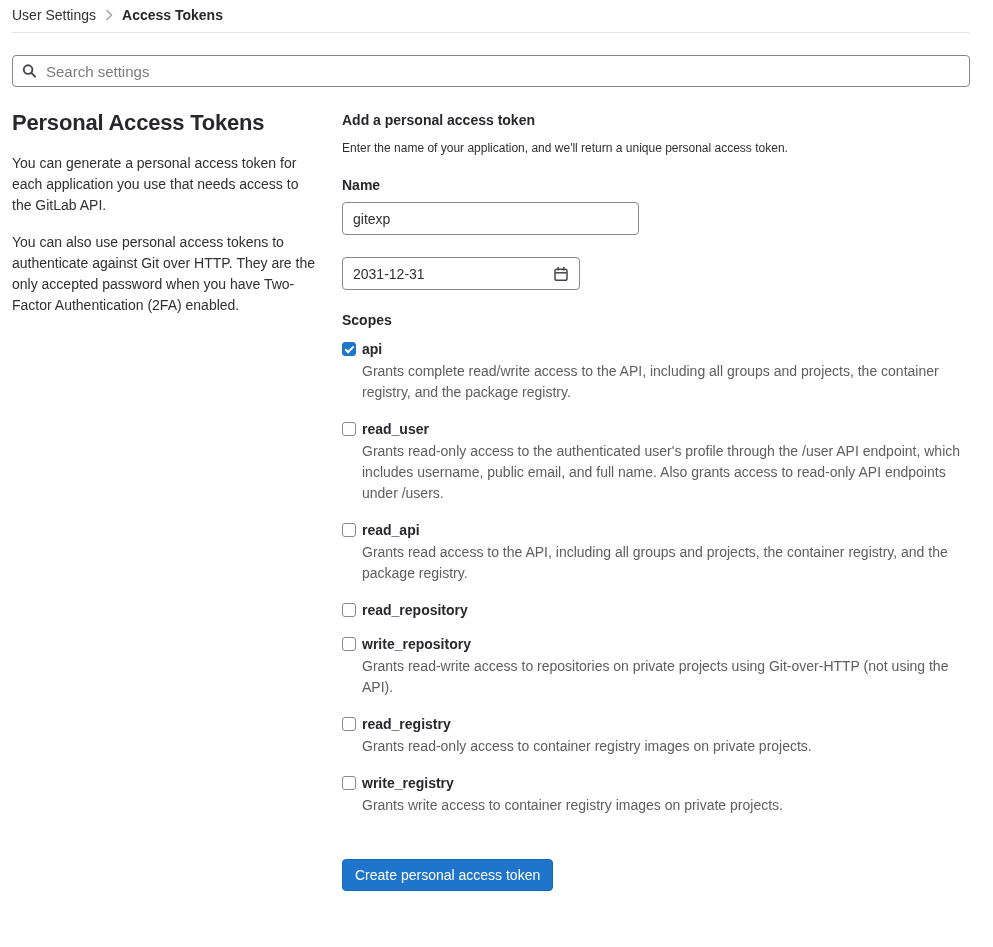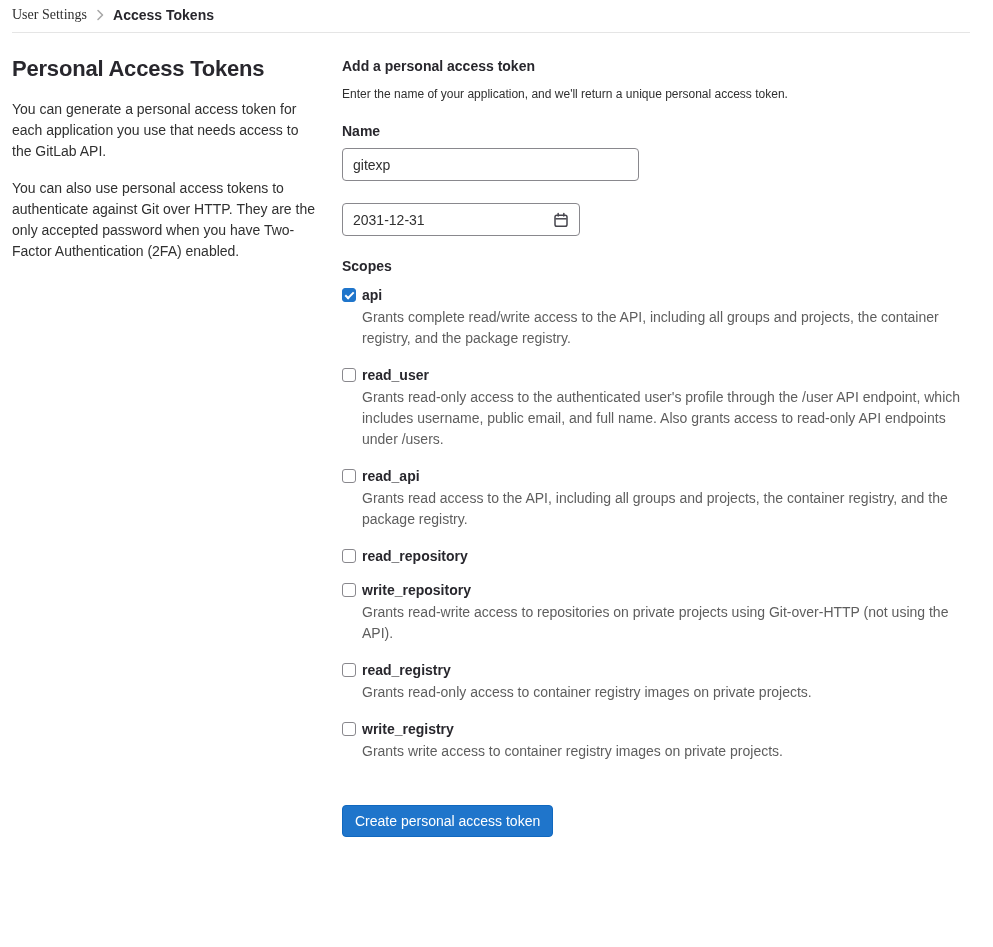--- a/index.html
+++ b/index.html
@@ -19,21 +19,20 @@
     align-items: center;
     gap: 9px;
     padding-top: 8px;
     font-size: 14px;
     height: 22px;
   }
   .breadcrumb a.crumb {
     color: #303030;
     text-decoration: none;
     cursor: pointer;
-    font-family: Liberation Serif, serif;
   }
   .breadcrumb .crumb-current { font-weight: 700; color: #28272d; }
   .breadcrumb .sep { color: #a8a8a8; display: flex; align-items: center; }
   .top-divider { border-bottom: 1px solid #e5e5e5; margin-top: 10px; }
 
   
   .search-wrap { position: relative; margin-top: 22px; }
   .search-input {
     width: 100%;
     height: 32px;
@@ -167,20 +166,29 @@
     <a class="crumb">User Settings</a>
     <span class="sep">
       <svg width="8" height="12" viewBox="0 0 8 12">
           <path d="M2 1.5 L6.5 6 L2 10.5" fill="none" stroke="#a8a8a8" stroke-width="1.6" stroke-linecap="round" stroke-linejoin="round"></path>
         </svg>
     </span>
     <span class="crumb-current">Access Tokens</span>
   </nav>
   <div class="top-divider"></div>
 
+  <div class="search-wrap">
+    <span class="search-icon">
+      <svg width="15" height="15" viewBox="0 0 16 16">
+          <circle cx="6.5" cy="6.5" r="4.6" fill="none" stroke="#46454d" stroke-width="2"></circle>
+          <line x1="10.2" y1="10.2" x2="14" y2="14" stroke="#46454d" stroke-width="2" stroke-linecap="round"></line>
+        </svg>
+    </span>
+    <input class="search-input" type="text" placeholder="Search settings" style="">
+  </div>
 
   <div class="content">
 
     <div class="left-col">
       <h1>Personal Access Tokens</h1>
       <p>You can generate a personal access token for each application you use that needs access to the GitLab API.</p>
       <p>You can also use personal access tokens to authenticate against Git over HTTP. They are the only accepted password when you have Two-Factor Authentication (2FA) enabled.</p>
     </div>
 
     <div class="right-col">

